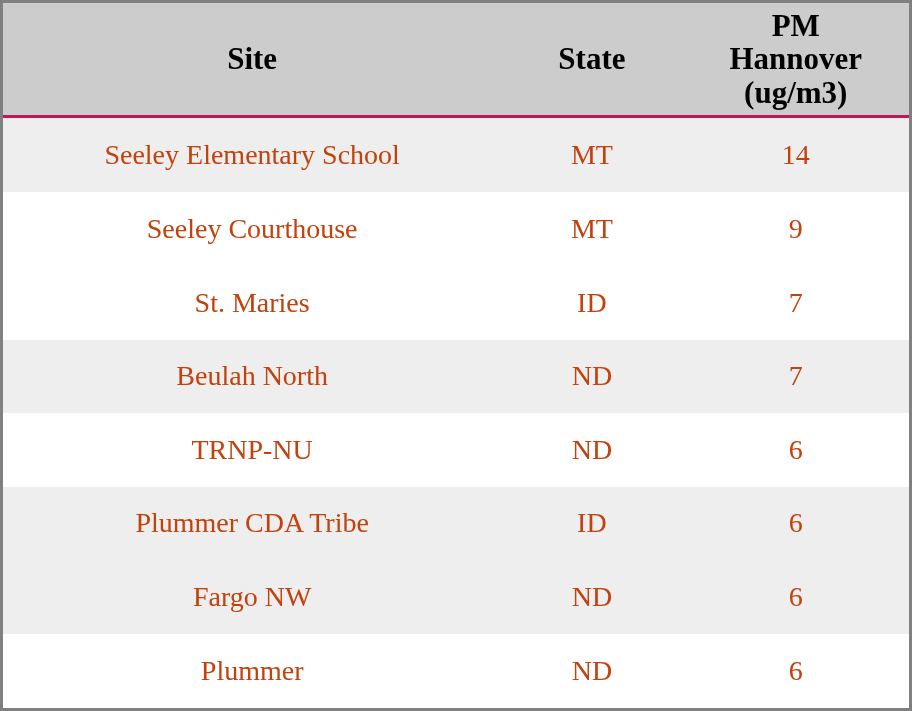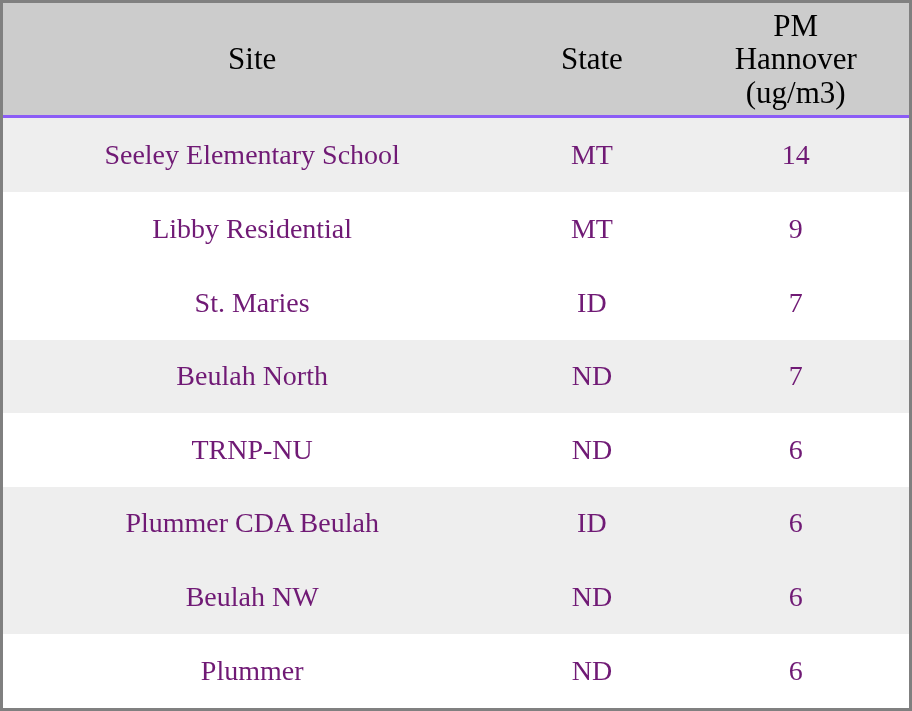--- a/index.html
+++ b/index.html
@@ -24,37 +24,37 @@
     width: 100%;
     height: 100%;
     border-collapse: collapse;
     table-layout: fixed;
   }
   table.data-table thead tr {
     background: #cccccc;
   }
   table.data-table thead th {
     font-family: "Liberation Serif", serif;
-    font-weight: normal;
+    font-weight: bold;
     font-size: 31px;
     color: #000000;
     text-align: center;
     vertical-align: middle;
     padding: 6px 4px;
-    border-bottom: 3px solid #8b5cf6;
+    border-bottom: 3px solid #be185d;
     line-height: 1.08;
   }
   col.col-site { width: 55%; }
   col.col-state { width: 20%; }
   col.col-value { width: 25%; }
 
   table.data-table tbody td {
     font-family: "Liberation Serif", serif;
     font-size: 28px;
-    color: #701a75;
+    color: #c2410c;
     text-align: center;
     vertical-align: middle;
     padding: 0;
     height: 58px;
     line-height: 1.1;
   }
   table.data-table tbody tr.row-odd {
     background: #eeeeee;
   }
   table.data-table tbody tr.row-even {
@@ -83,46 +83,46 @@
         </th>
       </tr>
     </thead>
     <tbody>
       <tr class="row-odd">
         <td>Seeley Elementary School</td>
         <td>MT</td>
         <td>14</td>
       </tr>
       <tr class="row-even">
-        <td>Libby Residential</td>
+        <td>Seeley Courthouse</td>
         <td>MT</td>
         <td>9</td>
       </tr>
       <tr class="row-even">
         <td>St. Maries</td>
         <td>ID</td>
         <td>7</td>
       </tr>
       <tr class="row-odd">
         <td>Beulah North</td>
         <td>ND</td>
         <td>7</td>
       </tr>
       <tr class="row-even">
         <td>TRNP-NU</td>
         <td>ND</td>
         <td>6</td>
       </tr>
       <tr class="row-odd">
-        <td>Plummer CDA Beulah</td>
+        <td>Plummer CDA Tribe</td>
         <td>ID</td>
         <td>6</td>
       </tr>
       <tr class="row-odd">
-        <td>Beulah NW</td>
+        <td>Fargo NW</td>
         <td>ND</td>
         <td>6</td>
       </tr>
       <tr class="row-even">
         <td>Plummer</td>
         <td>ND</td>
         <td>6</td>
       </tr>
     </tbody>
   </table>

